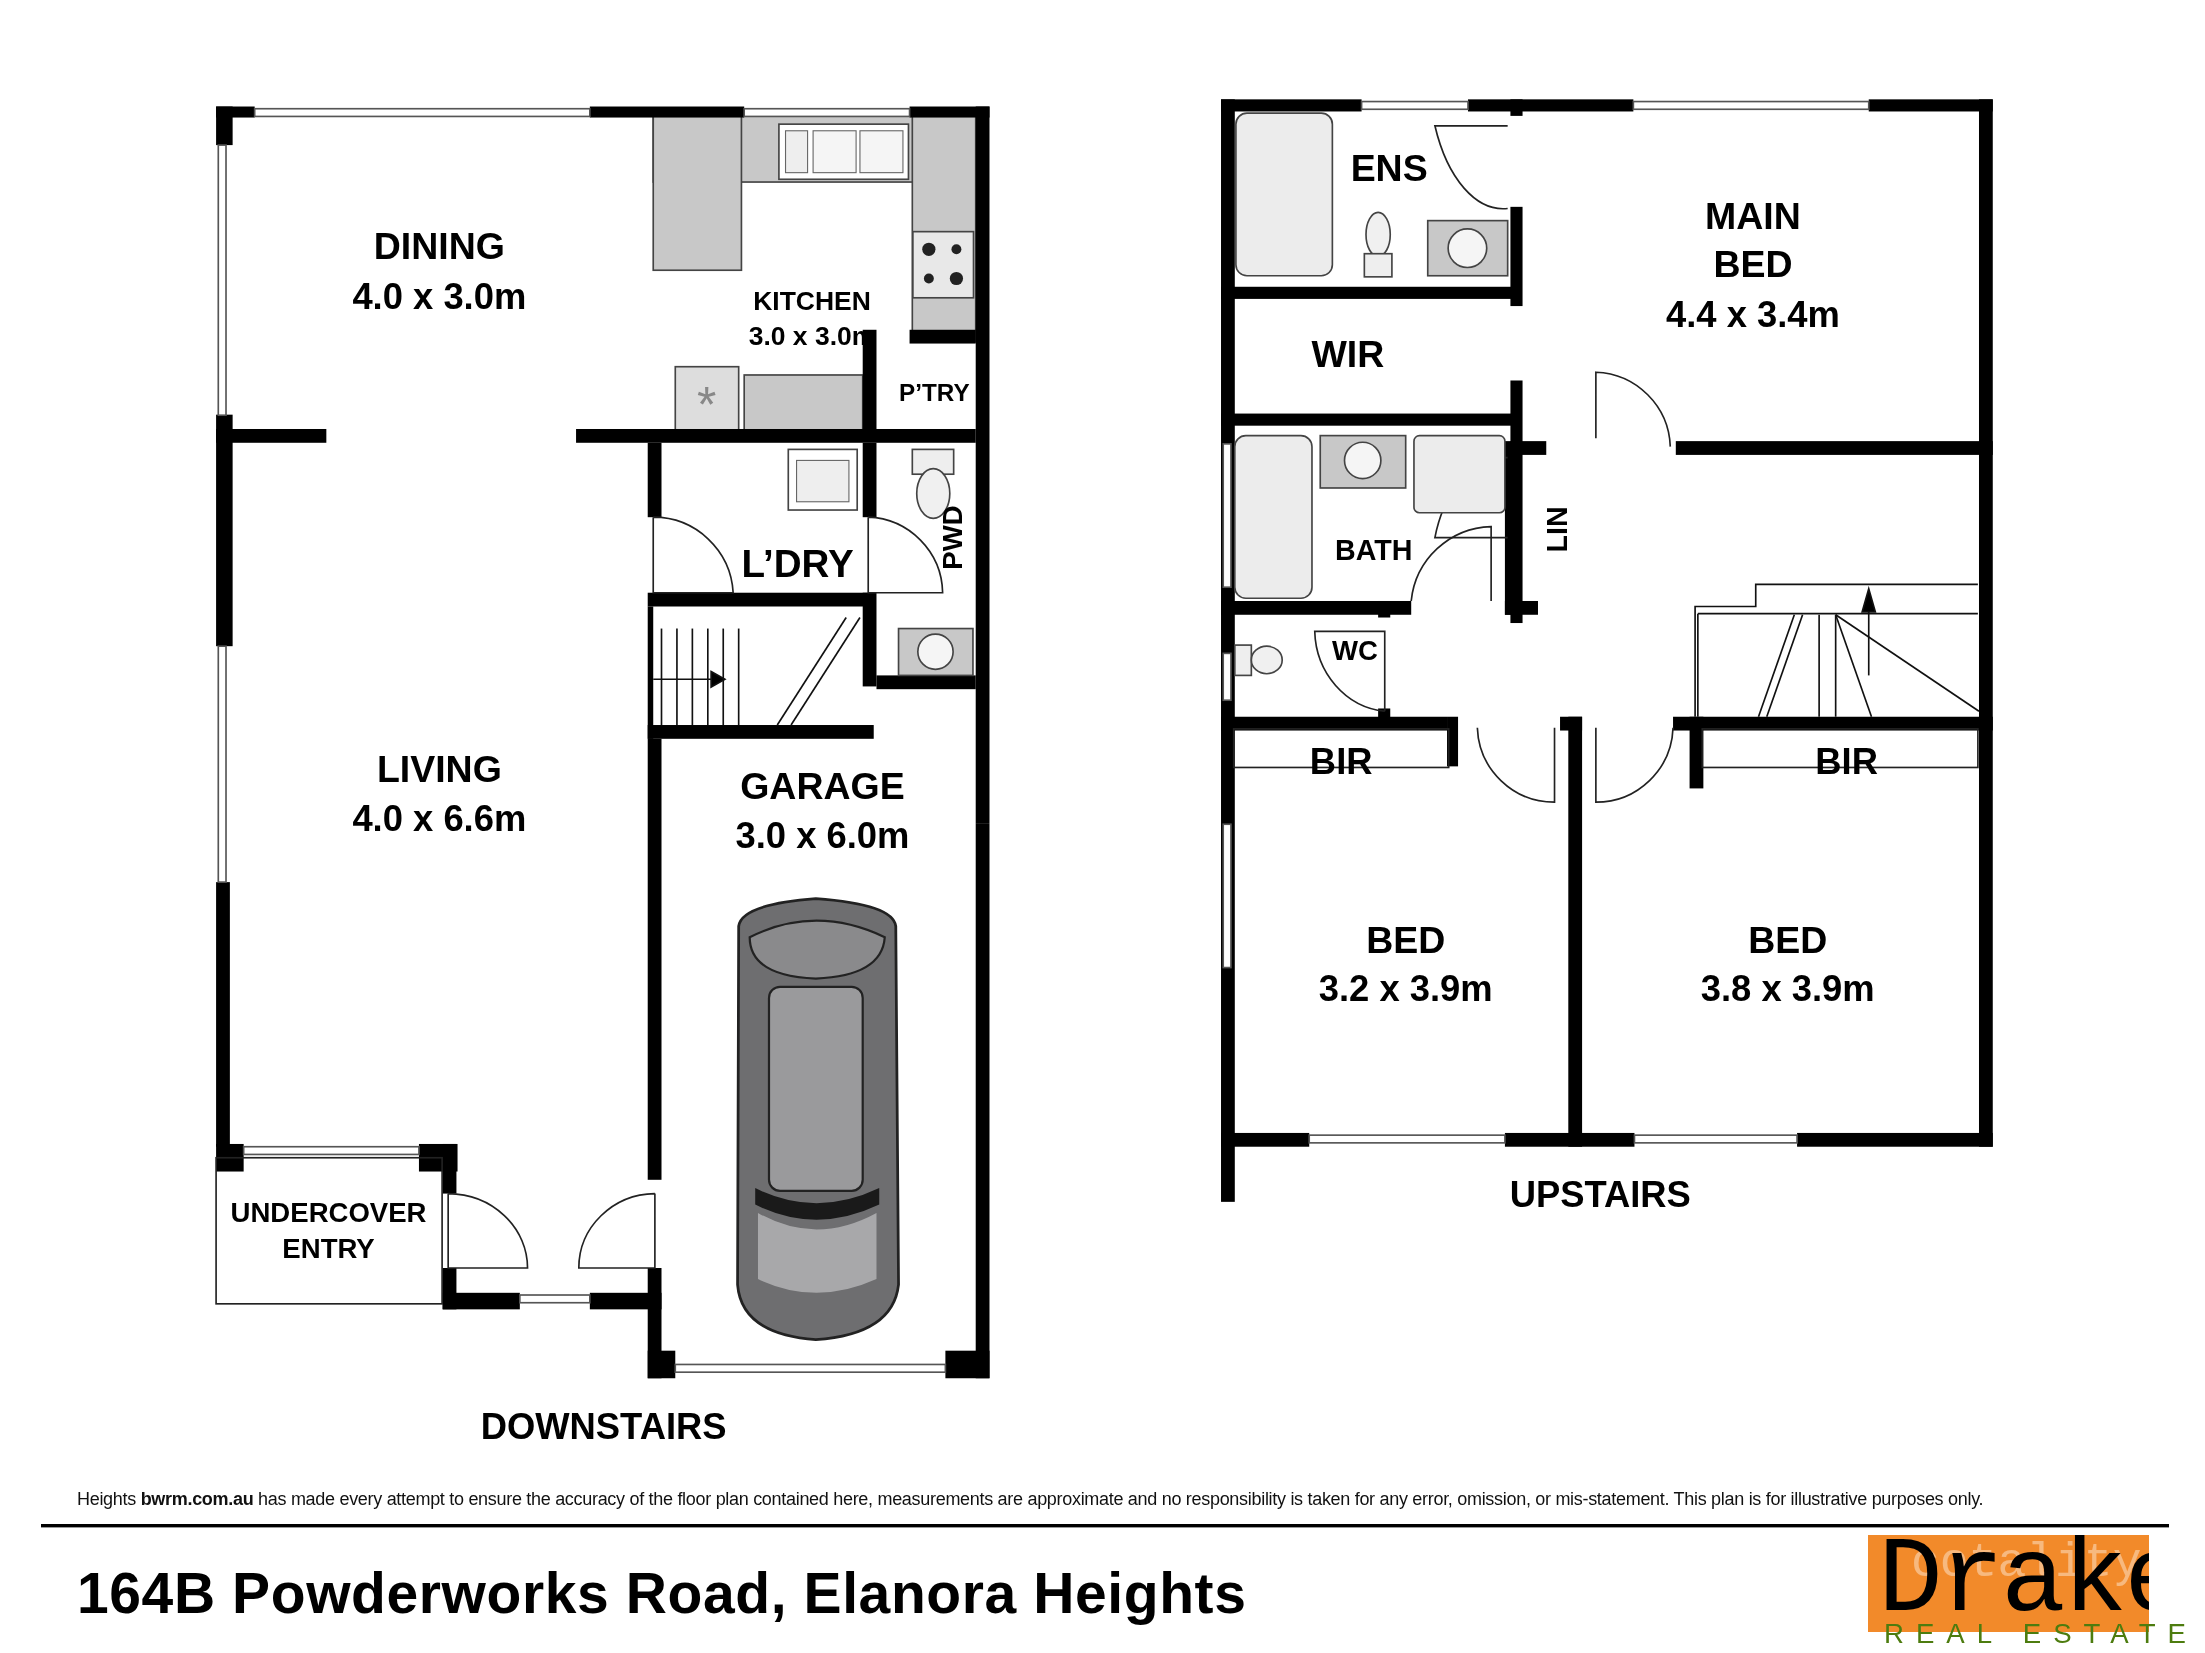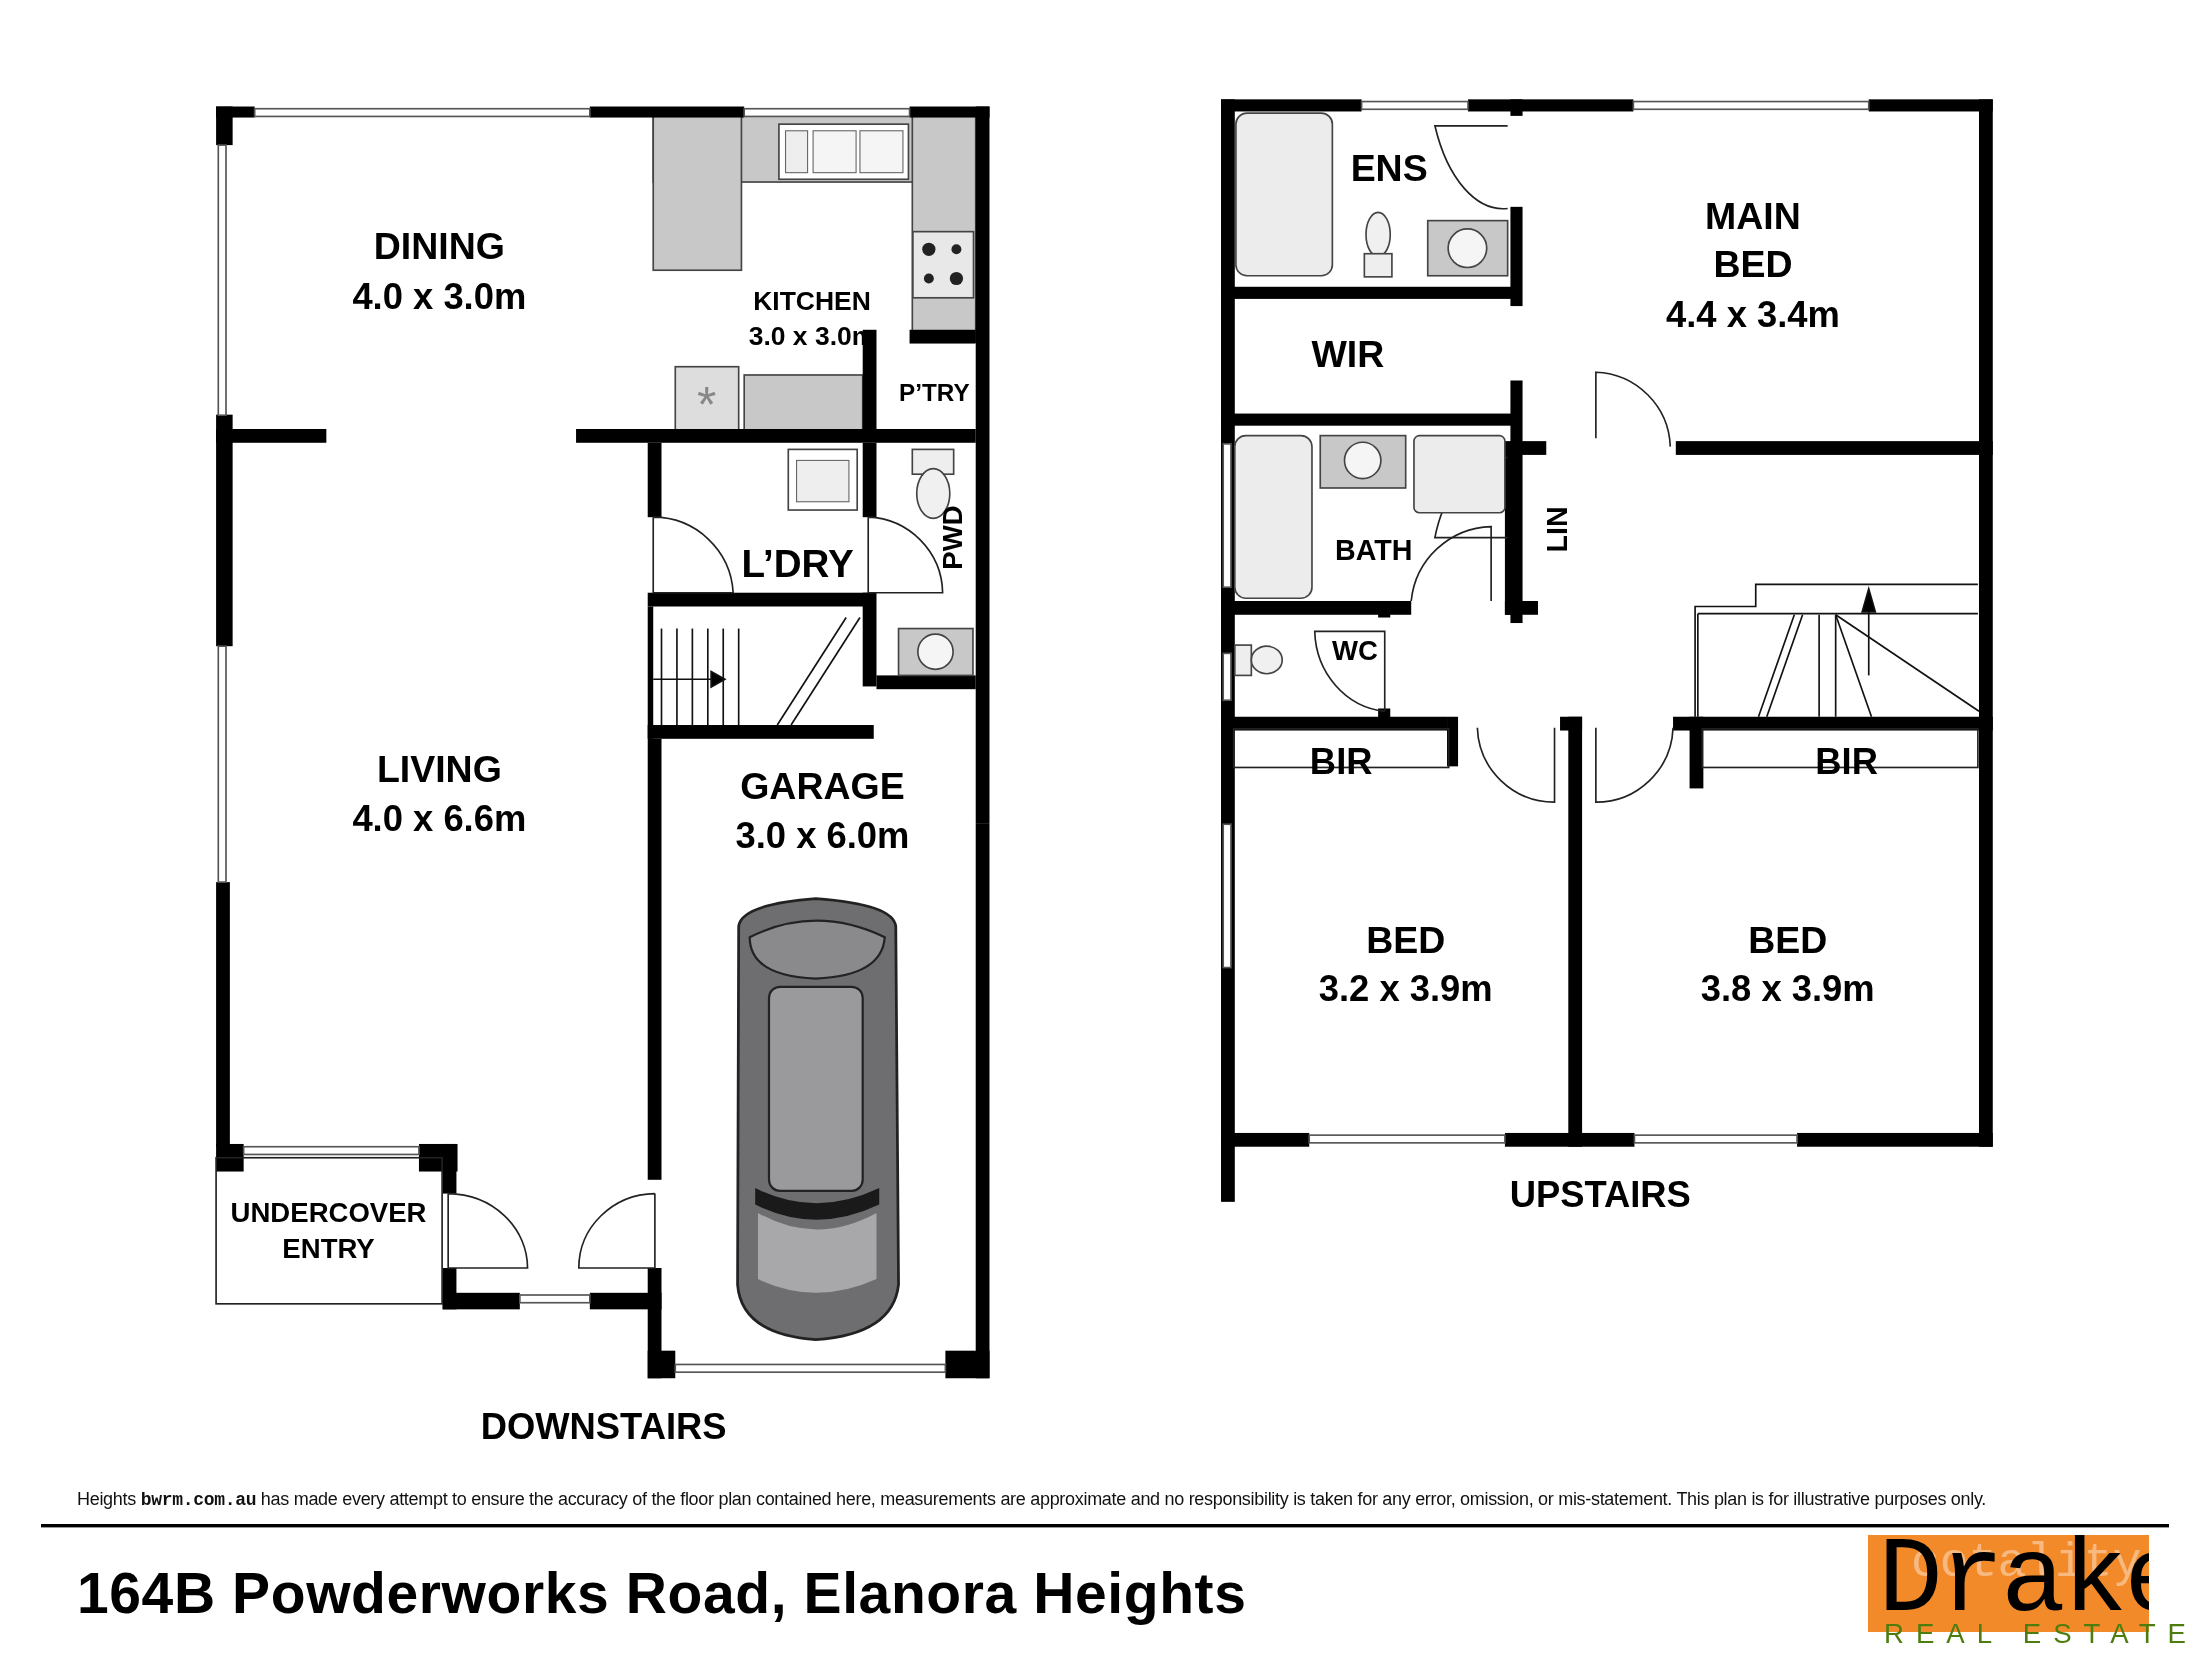--- a/index.html
+++ b/index.html
@@ -6,21 +6,21 @@
   body { width:2205px; height:1654px; position:relative; overflow:hidden; font-family:"Liberation Sans", sans-serif; }
   svg#plan { position:absolute; left:0; top:0; width:2205px; height:1654px; }
   .wall { fill:#000; }
   .win { fill:#fff; stroke:#555; stroke-width:3; }
   .door { fill:none; stroke:#222; stroke-width:3; }
   .bench { fill:#c8c8c8; stroke:#444; stroke-width:3; }
   .fixture { fill:#ececec; stroke:#444; stroke-width:3; }
   .room-label { font-family:"Liberation Sans", sans-serif; font-weight:bold; fill:#000; text-anchor:middle; }
   .stair { stroke:#111; stroke-width:3; fill:none; }
   .disclaimer { position:absolute; left:77px; top:1489px; width:2062px; font-size:18px; color:#111; white-space:nowrap; font-family:"Liberation Sans", sans-serif; letter-spacing:-0.3px; }
-  .disclaimer b { font-weight:bold;font-family:Liberation Mono, monospace; }
+  .disclaimer b { font-weight:bold; }
   .rule { position:absolute; left:41px; top:1524px; width:2128px; height:3.3px; background:#000; border-bottom:1.1px solid #999; }
   .address { position:absolute; left:77px; top:1560px; font-size:57px; font-weight:bold; color:#000; font-family:"Liberation Sans", sans-serif; letter-spacing:0.6px; }
   .logo { position:absolute; left:1868px; top:1535px; width:281px; height:97px; background:#f28a2a; overflow:hidden; }
   .logo .wm { position:absolute; left:43px; top:1.1px; font-size:48px; color:rgba(255,255,255,0.4); font-family:Liberation Mono, monospace; }
   .logo .brand { position:absolute; left:10px; top:-7.7px; font-size:108px; color:#000000; font-family:Liberation Mono, monospace; letter-spacing:-3.3px; line-height:1; }
   .logo-sub { position:absolute; left:1884px; top:1618px; font-size:27.6px; color:#4d7c0f; letter-spacing:12px; font-family:"Liberation Sans", sans-serif; }
 </style>
 </head>
 <body>
 

